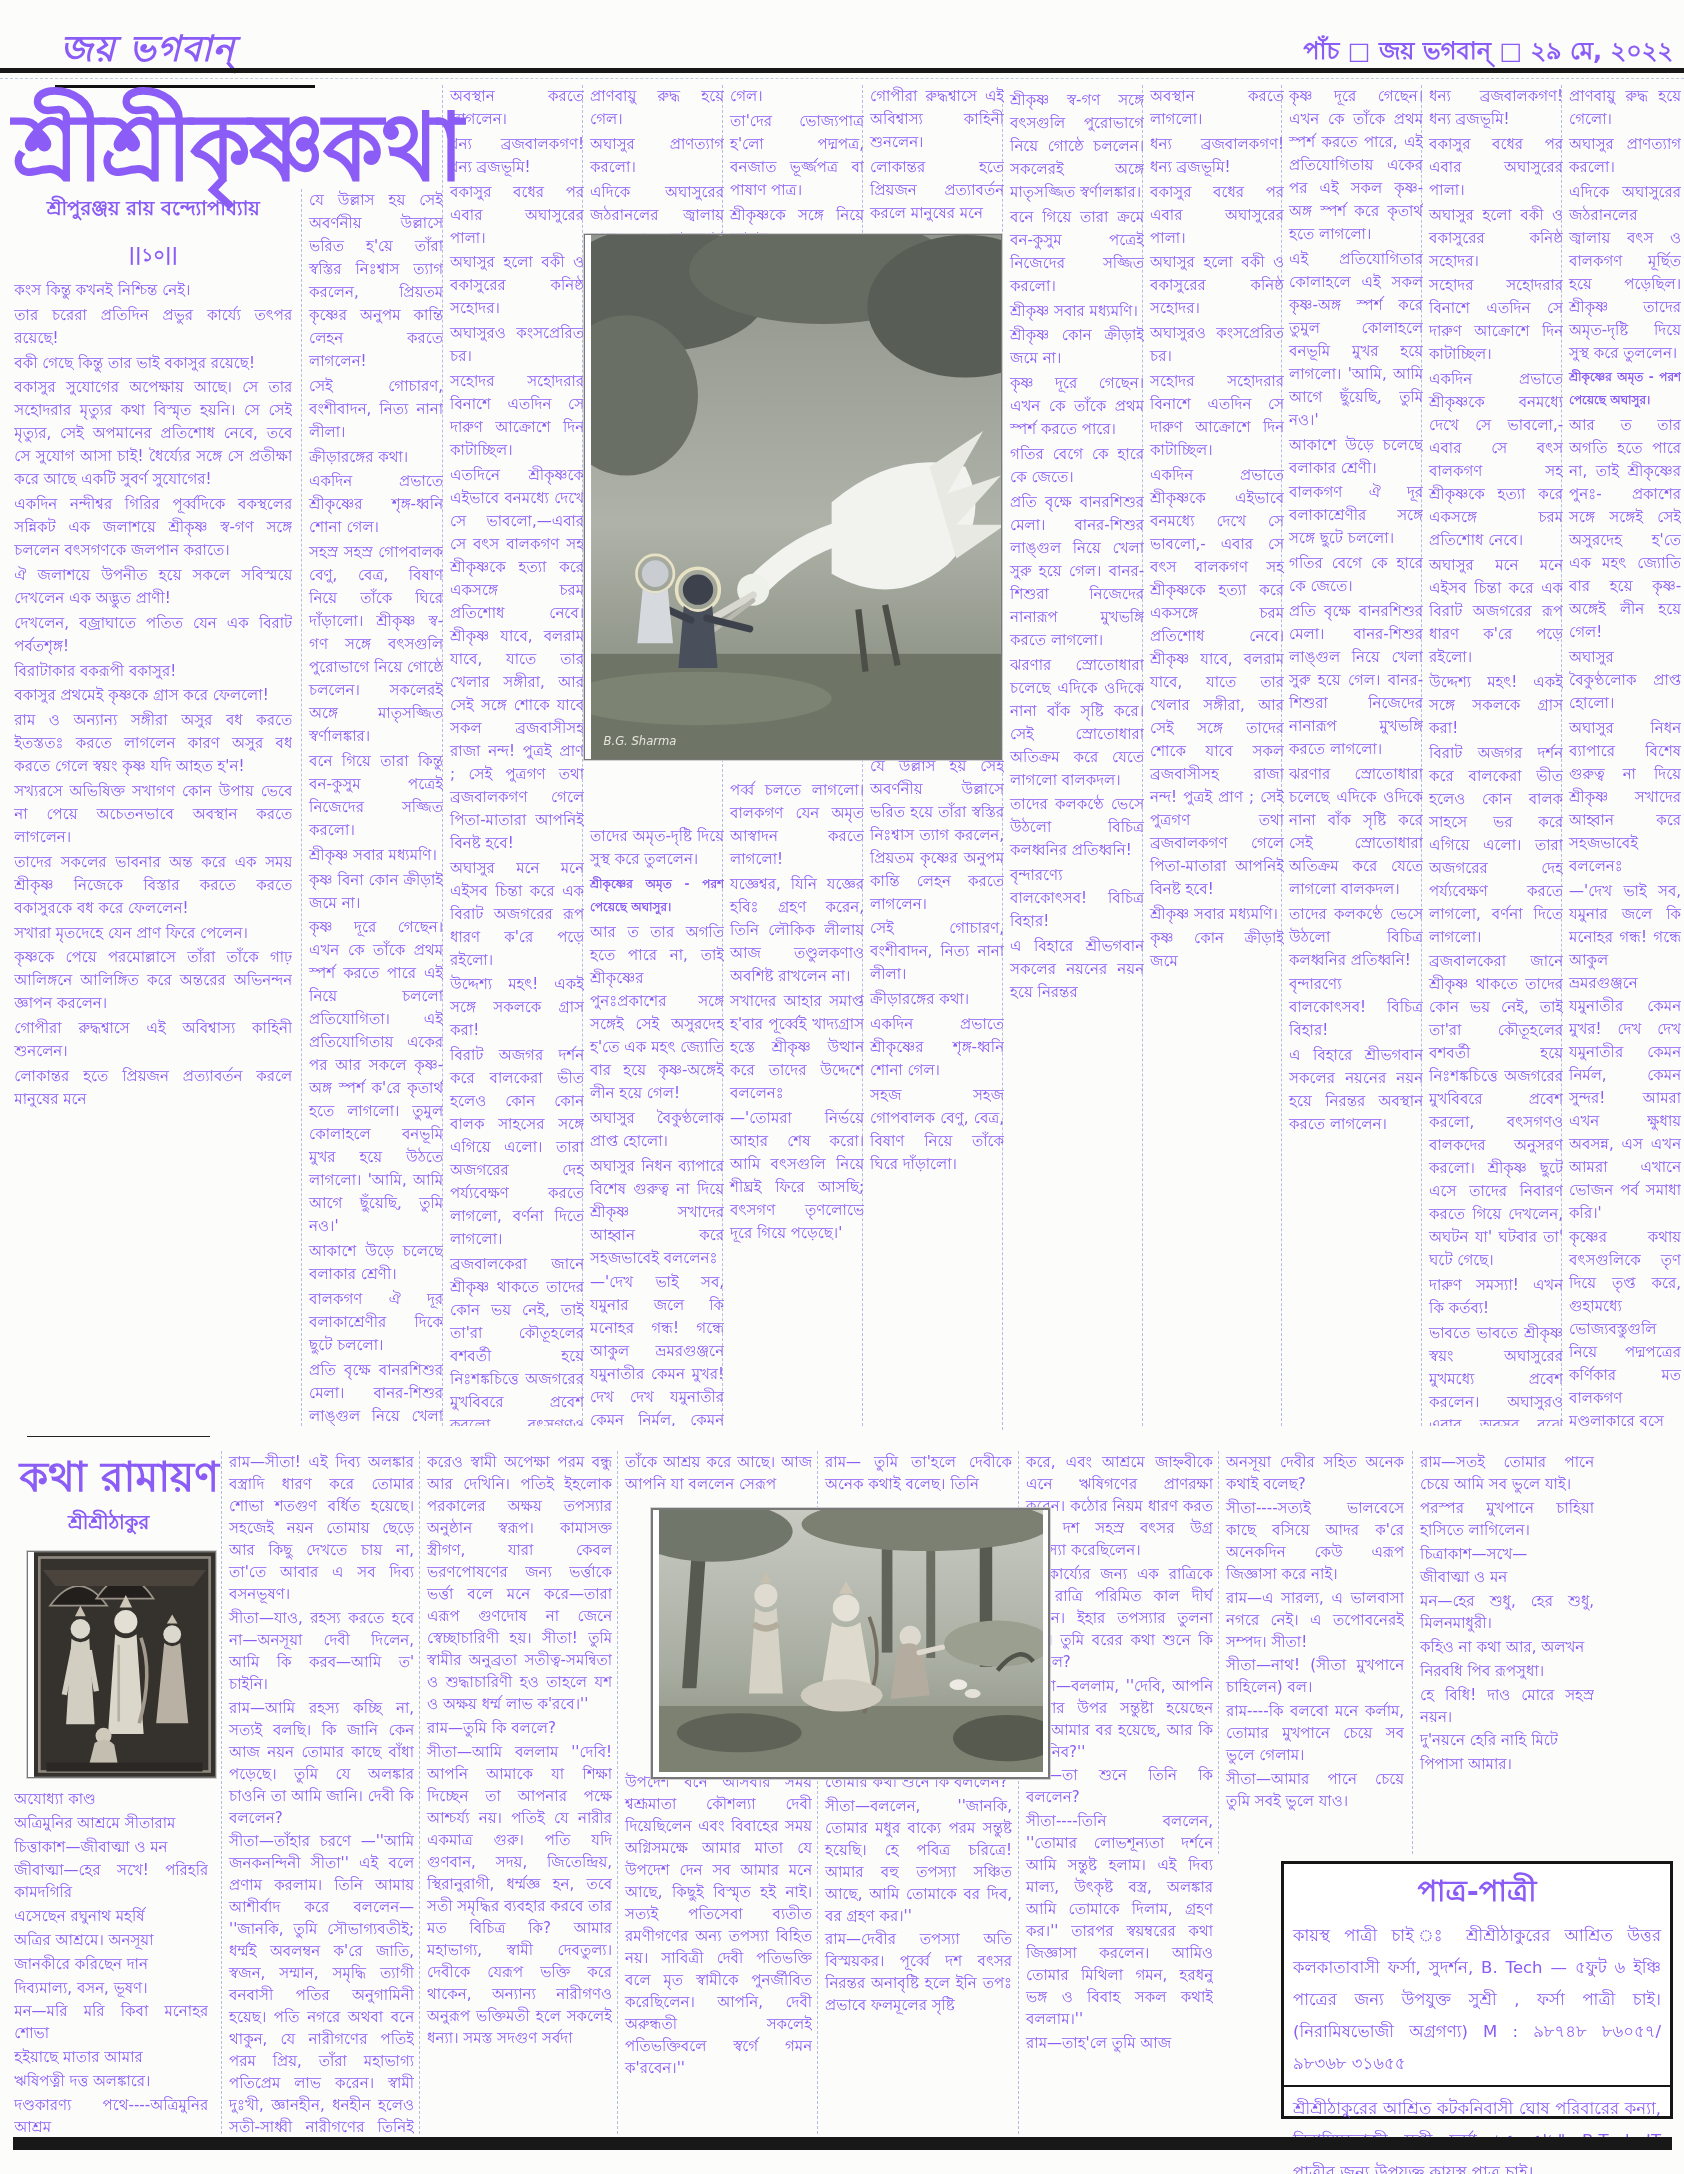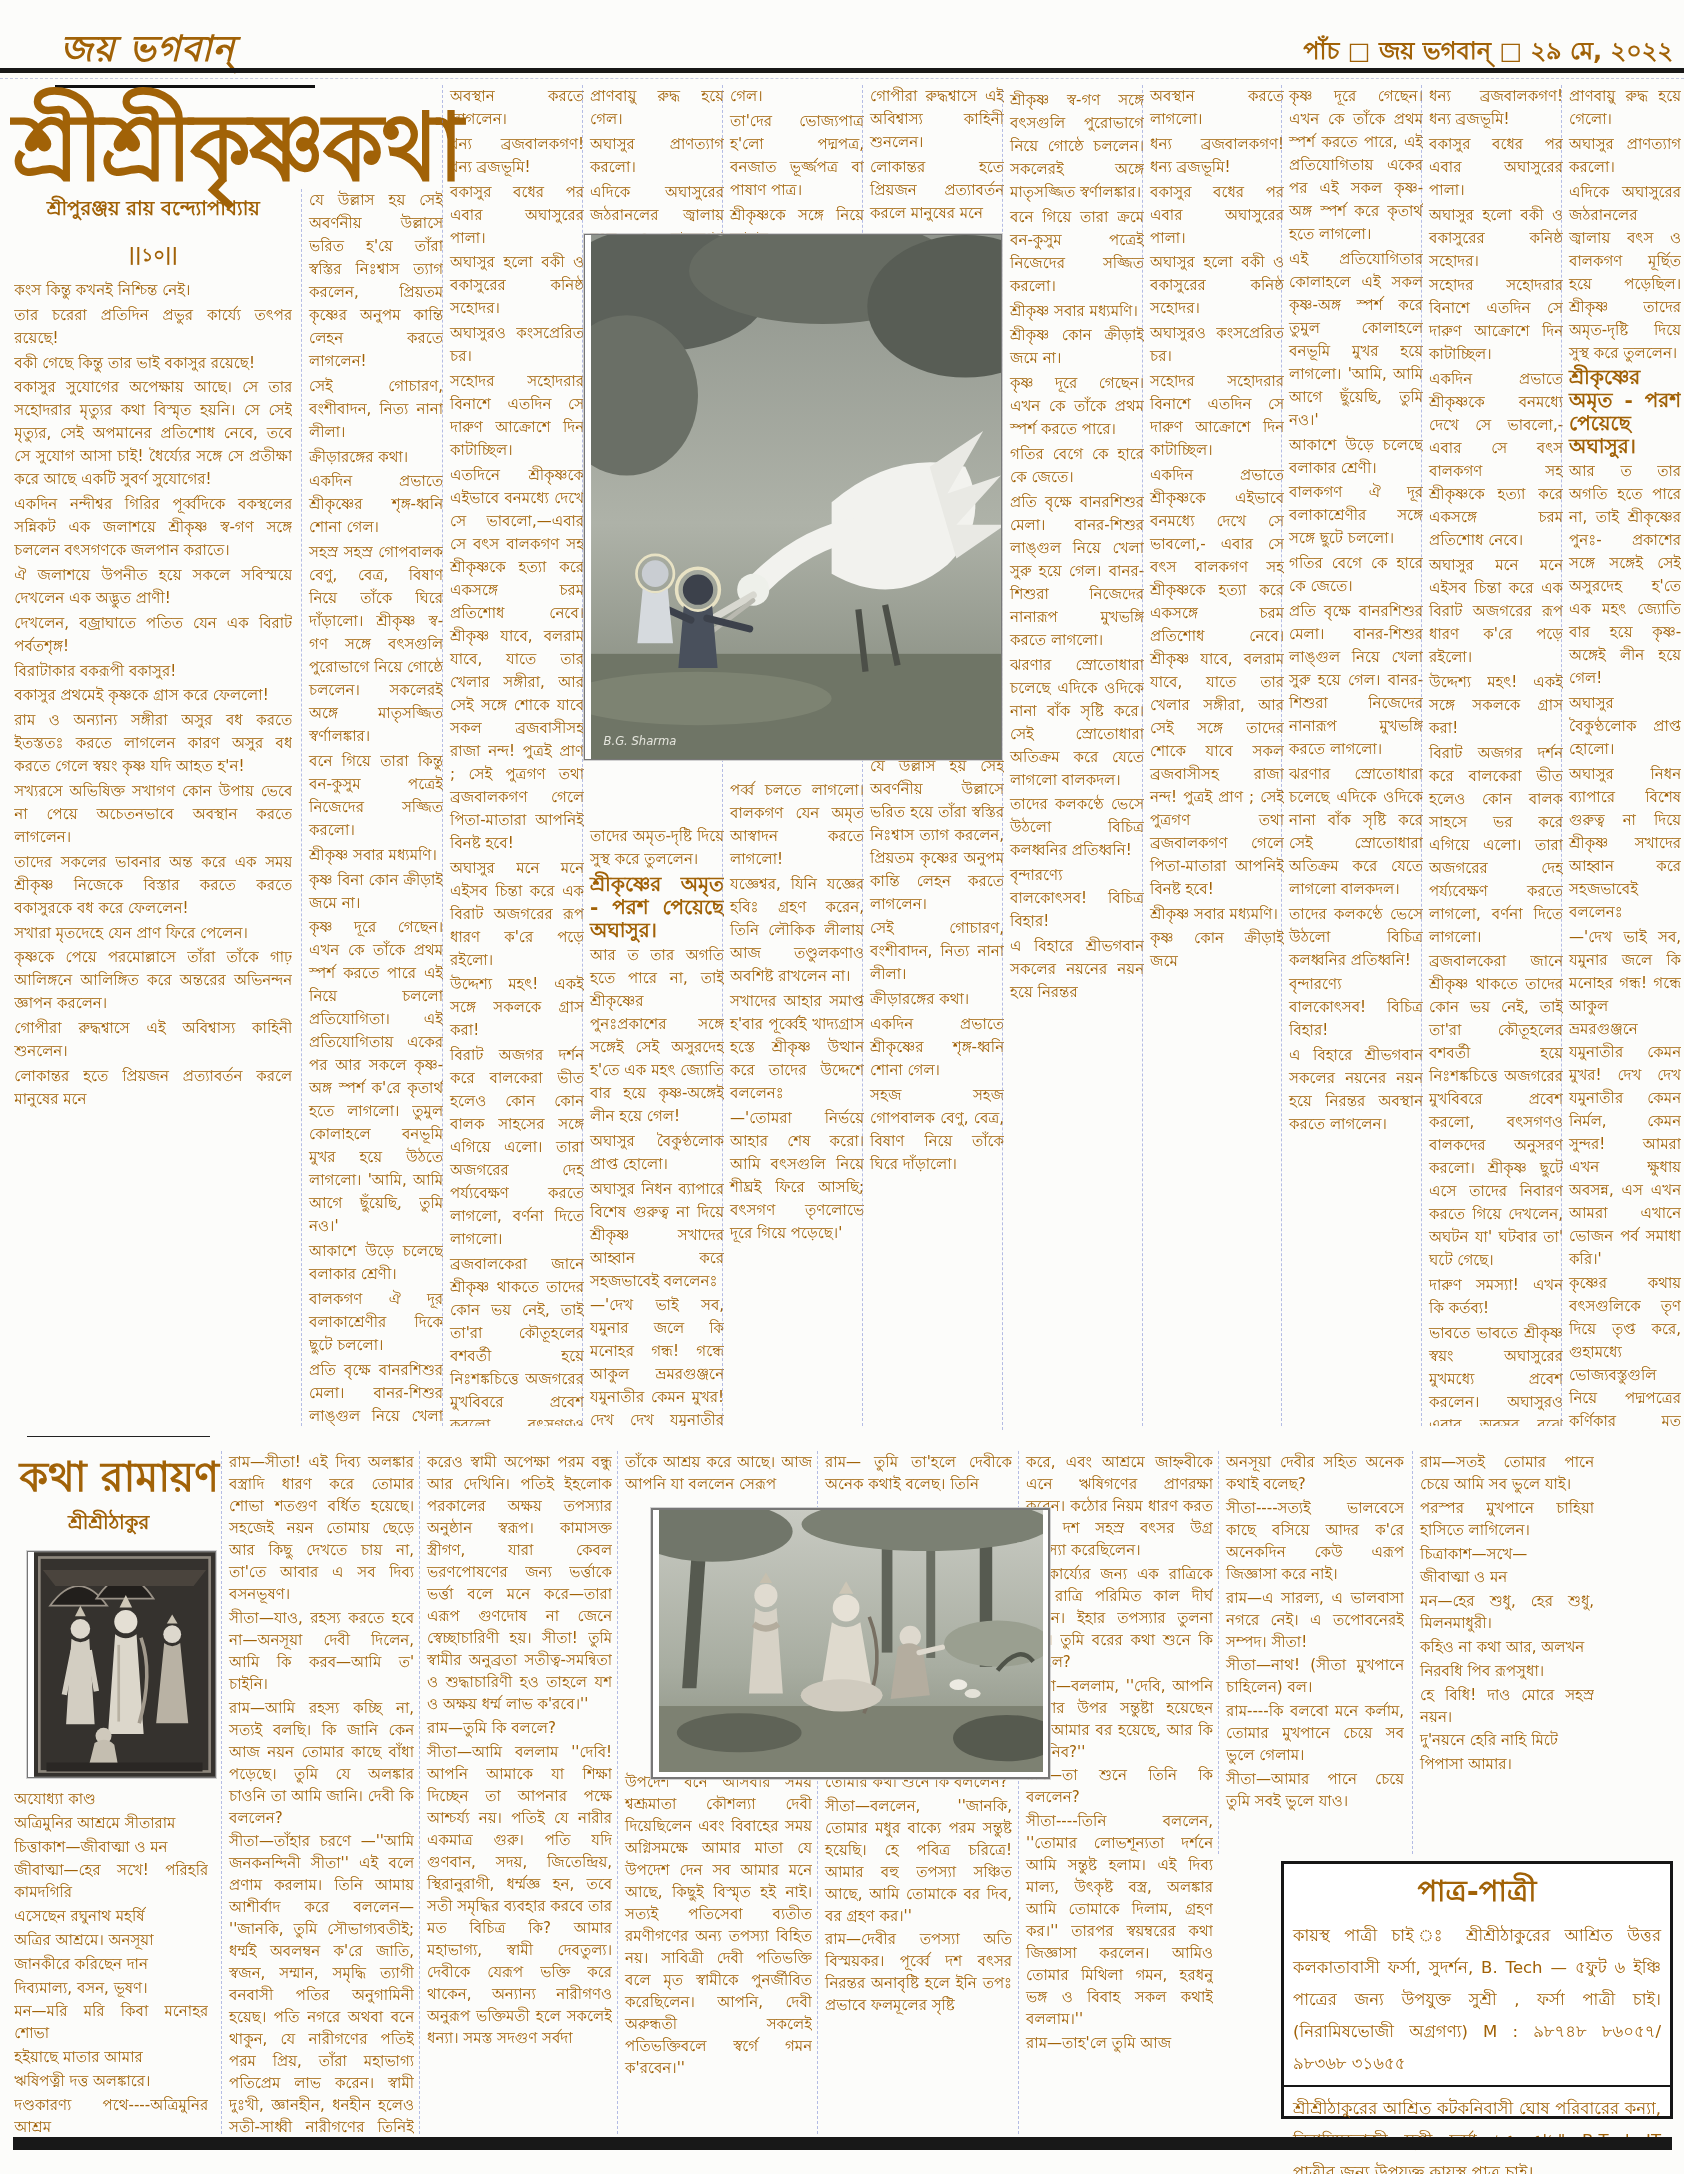--- a/index.html
+++ b/index.html
@@ -1,26 +1,26 @@
 <!DOCTYPE html>
 <html style="font-size:14.3px"><head>
 <meta charset="utf-8">
 <style>
   html,body{margin:0;padding:0;background:#e8e8e4;}
-  #page{position:relative;width:1684px;height:2174px;background:#fcfcfa;font-family:"DejaVu Sans",sans-serif;color:#a16207;overflow:hidden;}
+  #page{position:relative;width:1684px;height:2174px;background:#fcfcfa;font-family:"DejaVu Sans",sans-serif;color:#8b5cf6;overflow:hidden;}
   
   #logo{position:absolute;left:55px;top:21.4px;font-size:36px;font-weight:bold;font-style:italic;letter-spacing:0.9px;border-bottom:3.6px solid #111;padding:0 80px 3.6px 5.3px;}
   #folio{position:absolute;right:11px;top:32px;font-size:24px;font-weight:bold;}
   .rule-heavy{position:absolute;left:0;width:1684px;height:4.5px;background:#181818;}
   .dashline-h{position:absolute;left:0;width:1684px;border-top:1.8px dashed #b7bedf;opacity:.8;}
   
   #k-title{position:absolute;left:12.5px;top:75px;width:575px;font-size:87px;font-weight:bold;letter-spacing:-1.8px;transform:scaleY(1.08);transform-origin:top left;white-space:nowrap;}
   .col{position:absolute;overflow:hidden;text-align:justify;}
   .col .para{margin:0 0 1.8px 0;font-size:15px;line-height:23px;}
-  .col .para.bold{font-weight:bold;font-size:20px;}
+  .col .para.bold{font-weight:bold;font-size:12px;}
   .byline{font-weight:bold;font-size:19.6px;text-align:center;margin:0 0 15px 0;}
   .partnum{font-weight:bold;font-size:18px;text-align:center;margin:0 0 7.1px 0;}
   .gut{border-left:0.9px dashed rgba(120,135,210,.55);padding-left:7.1px;}
   .img-space{height:528px;}
   .img-space-b{height:274px;}
   
   .illus{position:absolute;background:#fff;border:0.9px solid #777;box-shadow:0 0 0 0.9px #ccc;padding-left:6px;}
   
   #r-rule{position:absolute;left:27px;top:1436px;width:183px;border-top:1.8px solid #222;}
   #r-title{position:absolute;left:19.6px;top:1445px;width:192px;font-size:41px;font-weight:bold;white-space:nowrap;}

